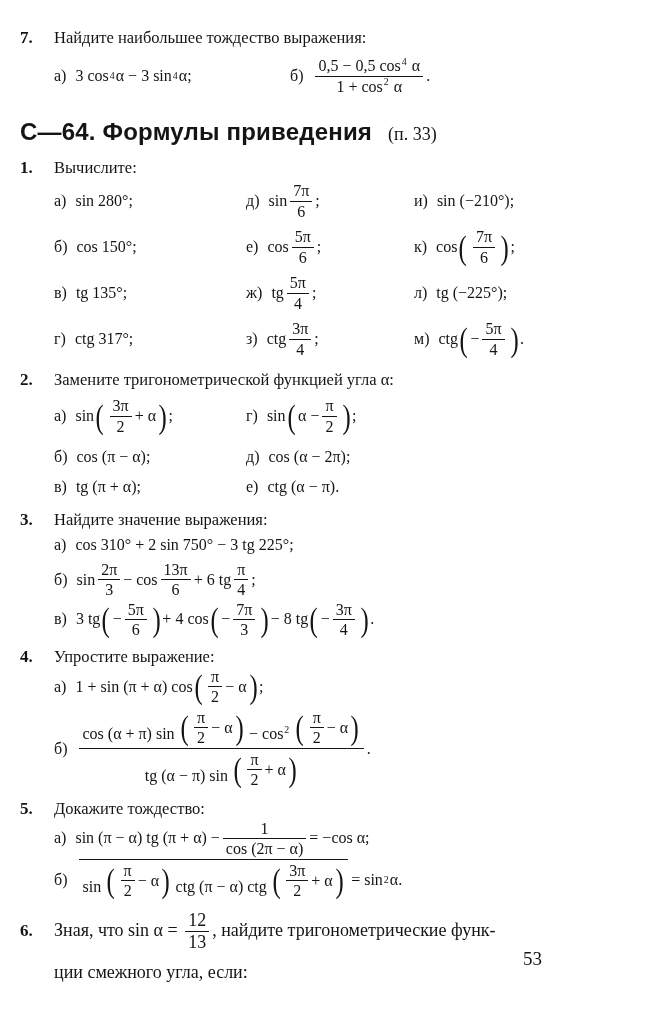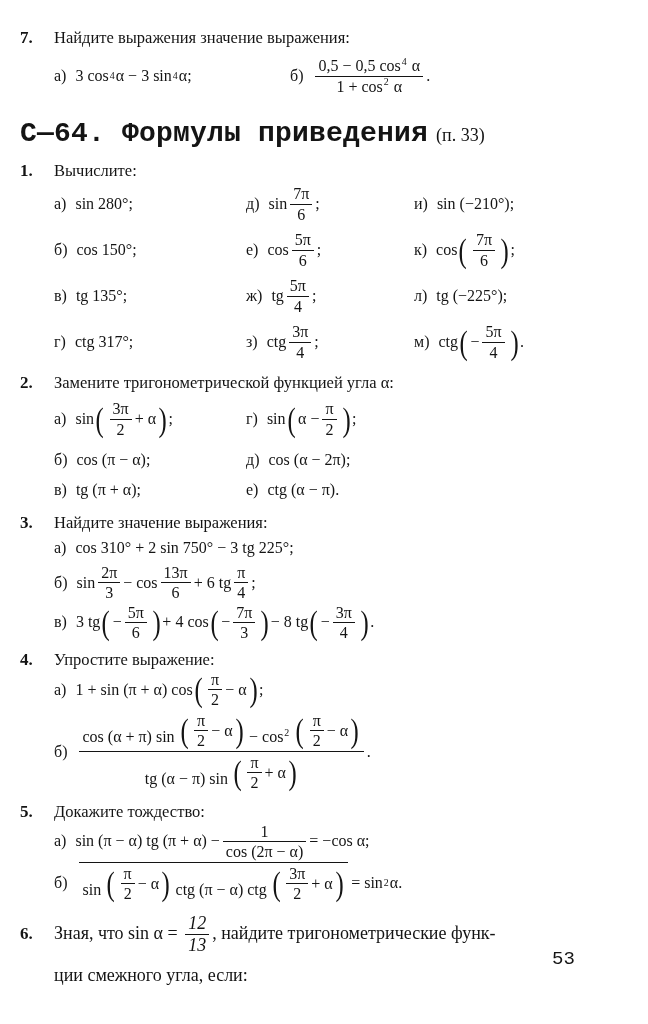--- a/index.html
+++ b/index.html
@@ -17,24 +17,24 @@
   
   .problem { margin-bottom:8px; }
   .phead { display:flex; align-items:baseline; }
   .pnum { flex:none; width:34px; font-weight:bold; font-size:17px; }
   .ptitle { font-size:16.5px; }
   .pbody { margin-left:34px; }
 
   
   .section-header { margin:14px 0 12px 0; display:flex; align-items:baseline; }
   .section-title {
-    font-family:Liberation Mono, monospace;
-    font-weight:bold; font-size:28px; letter-spacing:0.2px;
+    font-family:Liberation Sans, sans-serif;
+    font-weight:bold; font-size:24px; letter-spacing:0.2px;
   }
-  .section-note { font-size:18px; margin-left:8px; }
+  .section-note { font-size:18px; margin-left:16px; }
 
   
   .grid-row { display:flex; align-items:center; min-height:30px; }
   .cell { display:flex; align-items:center; }
   .cell .label { margin-right:9px; flex:none; }
   .item-line { display:flex; align-items:center; min-height:30px; }
   .item-line .label { margin-right:9px; flex:none; }
 
   [data-name="problem-7"] .cell:nth-child(1){ width:236px; }
   [data-name="problem-7"] .grid-row { min-height:56px; }
@@ -57,37 +57,37 @@
   .paren-group { display:inline-flex; align-items:center; }
   .paren-glyph { line-height:1; }
   .paren-group.tall > .paren-glyph {
     font-size:2.15em; font-weight:normal; line-height:0.9;
     transform:scaleX(0.72); display:inline-block;
   }
   .paren-content { display:inline-flex; align-items:center; padding:0 1px; }
   sup.sup { font-size:0.62em; line-height:0; vertical-align:super; margin:0 1px; }
 
   .paragraph { font-size:18px; line-height:2.0; }
-  .paragraph .frac { line-height:1.08;font-style:italic; }
+  .paragraph .frac { line-height:1.08; }
 
   .page-number {
-    position:absolute; top:948px; left:552px;
-    font-family:Liberation Mono, monospace;
+    position:absolute; top:948px; left:523px;
+    font-family:Liberation Serif, serif;
     font-size:19px;
   }
 </style>
 </head>
 <body>
 
 <div class="page" data-name="textbook-page">
   <div id="blocks" data-name="content-blocks">
       <div class="problem" data-name="problem-7">
         <div class="phead" data-name="problem-head">
           <span class="pnum" data-name="problem-number">7.</span>
-          <span class="ptitle" data-name="problem-title">Найдите выражения значение выражения:</span>
+          <span class="ptitle" data-name="problem-title">Найдите наибольшее тождество выражения:</span>
         </div>
         <div class="pbody" data-name="problem-body">
           <div class="grid-row" data-name="problem-row">
             <div class="cell" data-name="problem-item">
               <span class="label" data-name="item-label">а)</span>
               <span class="formula" data-name="item-formula">3 cos<sup class="sup" data-name="superscript">4</sup> α − 3 sin<sup class="sup" data-name="superscript">4</sup> α;</span>
             </div>
             <div class="cell" data-name="problem-item">
               <span class="label" data-name="item-label">б)</span>
               <span class="formula" data-name="item-formula"><span class="frac" data-name="fraction">

